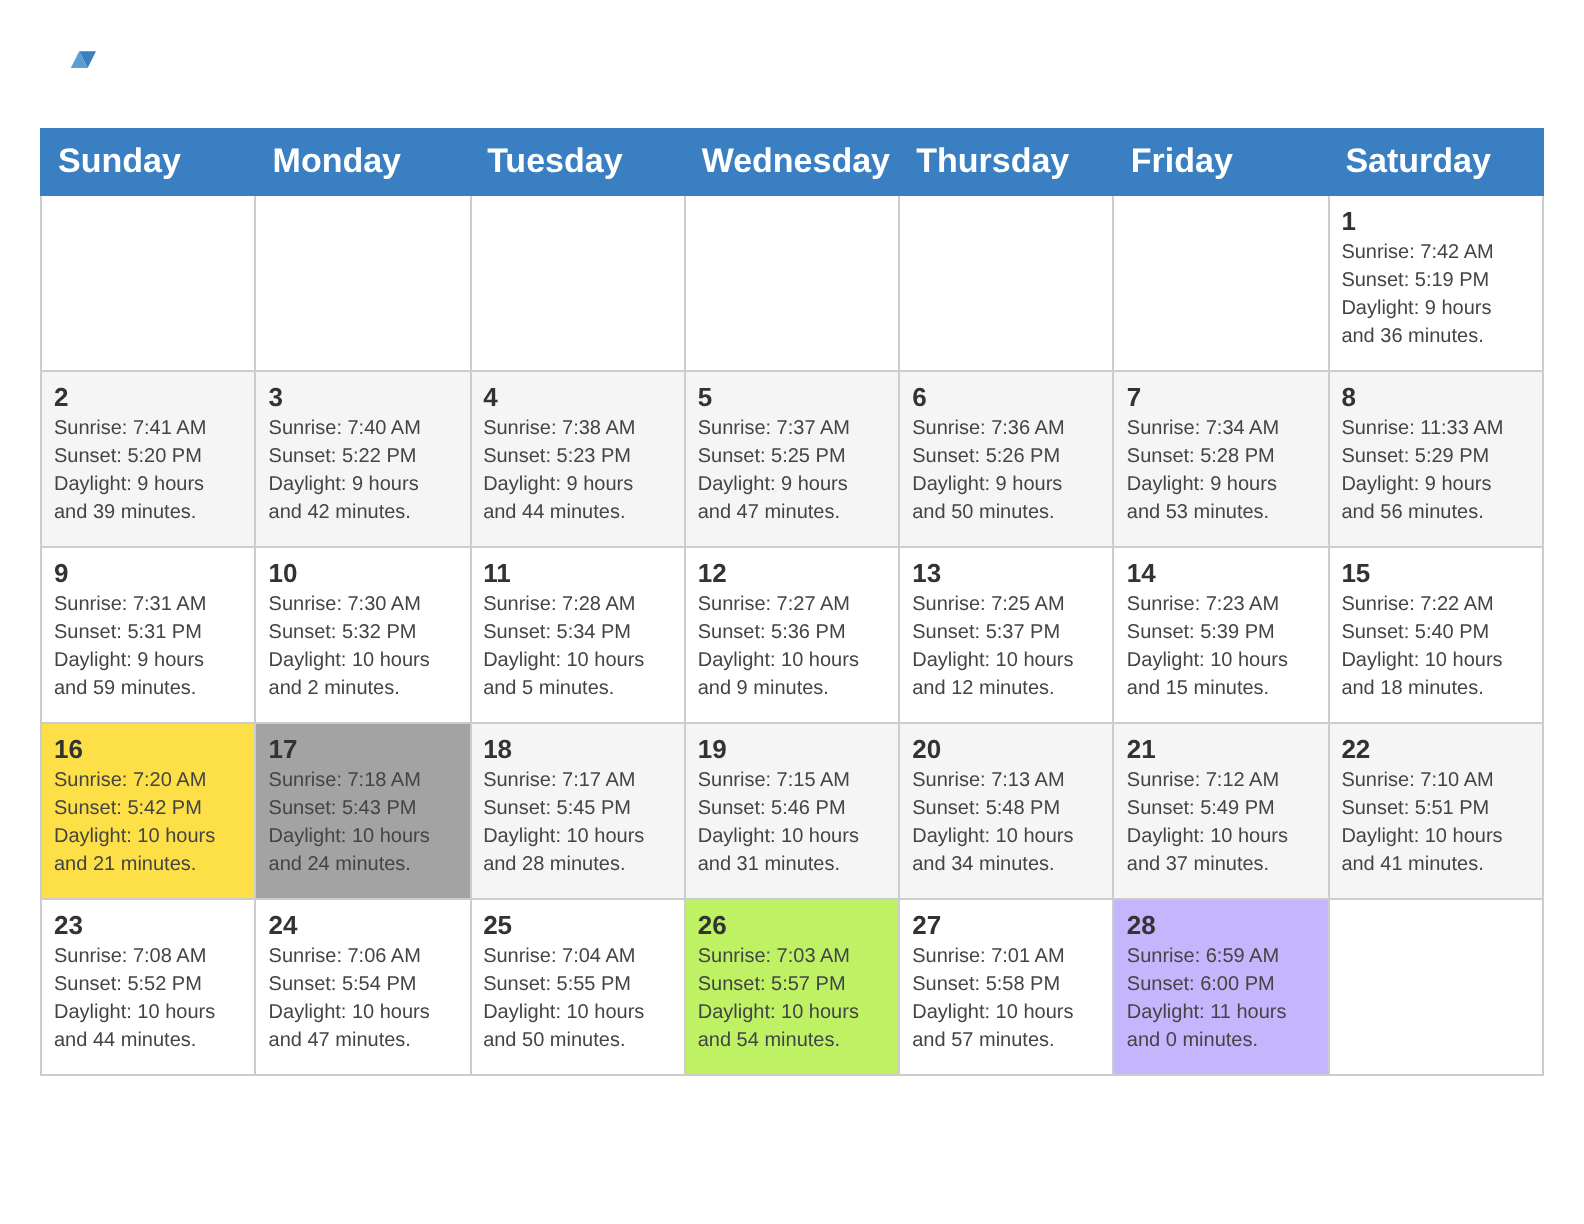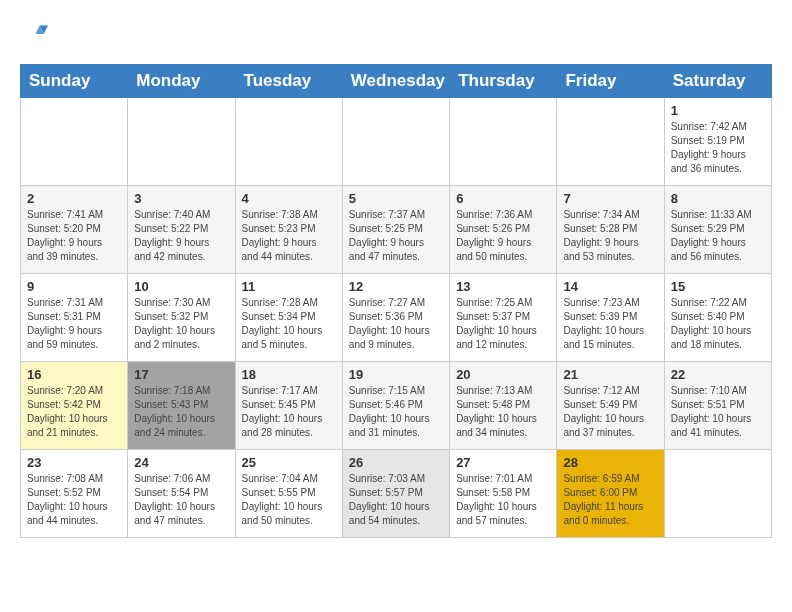--- a/index.html
+++ b/index.html
@@ -228,21 +228,21 @@
 Daylight: 10 hours and 15 minutes.</div>
         </td>
         <td style="background: rgb(255, 255, 255);">
           <span class="day-number">15</span>
           <div class="day-info" style="white-space: pre-line;">Sunrise: 7:22 AM
 Sunset: 5:40 PM
 Daylight: 10 hours and 18 minutes.</div>
         </td>
       </tr>
       <tr>
-        <td style="background: #fef9c3;">
+        <td style="background: #fde047;">
           <span class="day-number">16</span>
           <div class="day-info" style="white-space: pre-line;">Sunrise: 7:20 AM
 Sunset: 5:42 PM
 Daylight: 10 hours and 21 minutes.</div>
         </td>
         <td style="background: #a3a3a3;">
           <span class="day-number">17</span>
           <div class="day-info" style="white-space: pre-line;">Sunrise: 7:18 AM
 Sunset: 5:43 PM
 Daylight: 10 hours and 24 minutes.</div>
@@ -290,33 +290,33 @@
           <div class="day-info" style="white-space: pre-line;">Sunrise: 7:06 AM
 Sunset: 5:54 PM
 Daylight: 10 hours and 47 minutes.</div>
         </td>
         <td style="background: rgb(255, 255, 255);">
           <span class="day-number">25</span>
           <div class="day-info" style="white-space: pre-line;">Sunrise: 7:04 AM
 Sunset: 5:55 PM
 Daylight: 10 hours and 50 minutes.</div>
         </td>
-        <td style="background: #e5e5e5;">
+        <td style="background: #bef264;">
           <span class="day-number">26</span>
           <div class="day-info" style="white-space: pre-line;">Sunrise: 7:03 AM
 Sunset: 5:57 PM
 Daylight: 10 hours and 54 minutes.</div>
         </td>
         <td style="background: rgb(255, 255, 255);">
           <span class="day-number">27</span>
           <div class="day-info" style="white-space: pre-line;">Sunrise: 7:01 AM
 Sunset: 5:58 PM
 Daylight: 10 hours and 57 minutes.</div>
         </td>
-        <td style="background: #eab308;">
+        <td style="background: #c4b5fd;">
           <span class="day-number">28</span>
           <div class="day-info" style="white-space: pre-line;">Sunrise: 6:59 AM
 Sunset: 6:00 PM
 Daylight: 11 hours and 0 minutes.</div>
         </td>
         <td class="empty" style="background: rgb(255, 255, 255);"></td>
       </tr>
     </tbody>
 </table>
 

